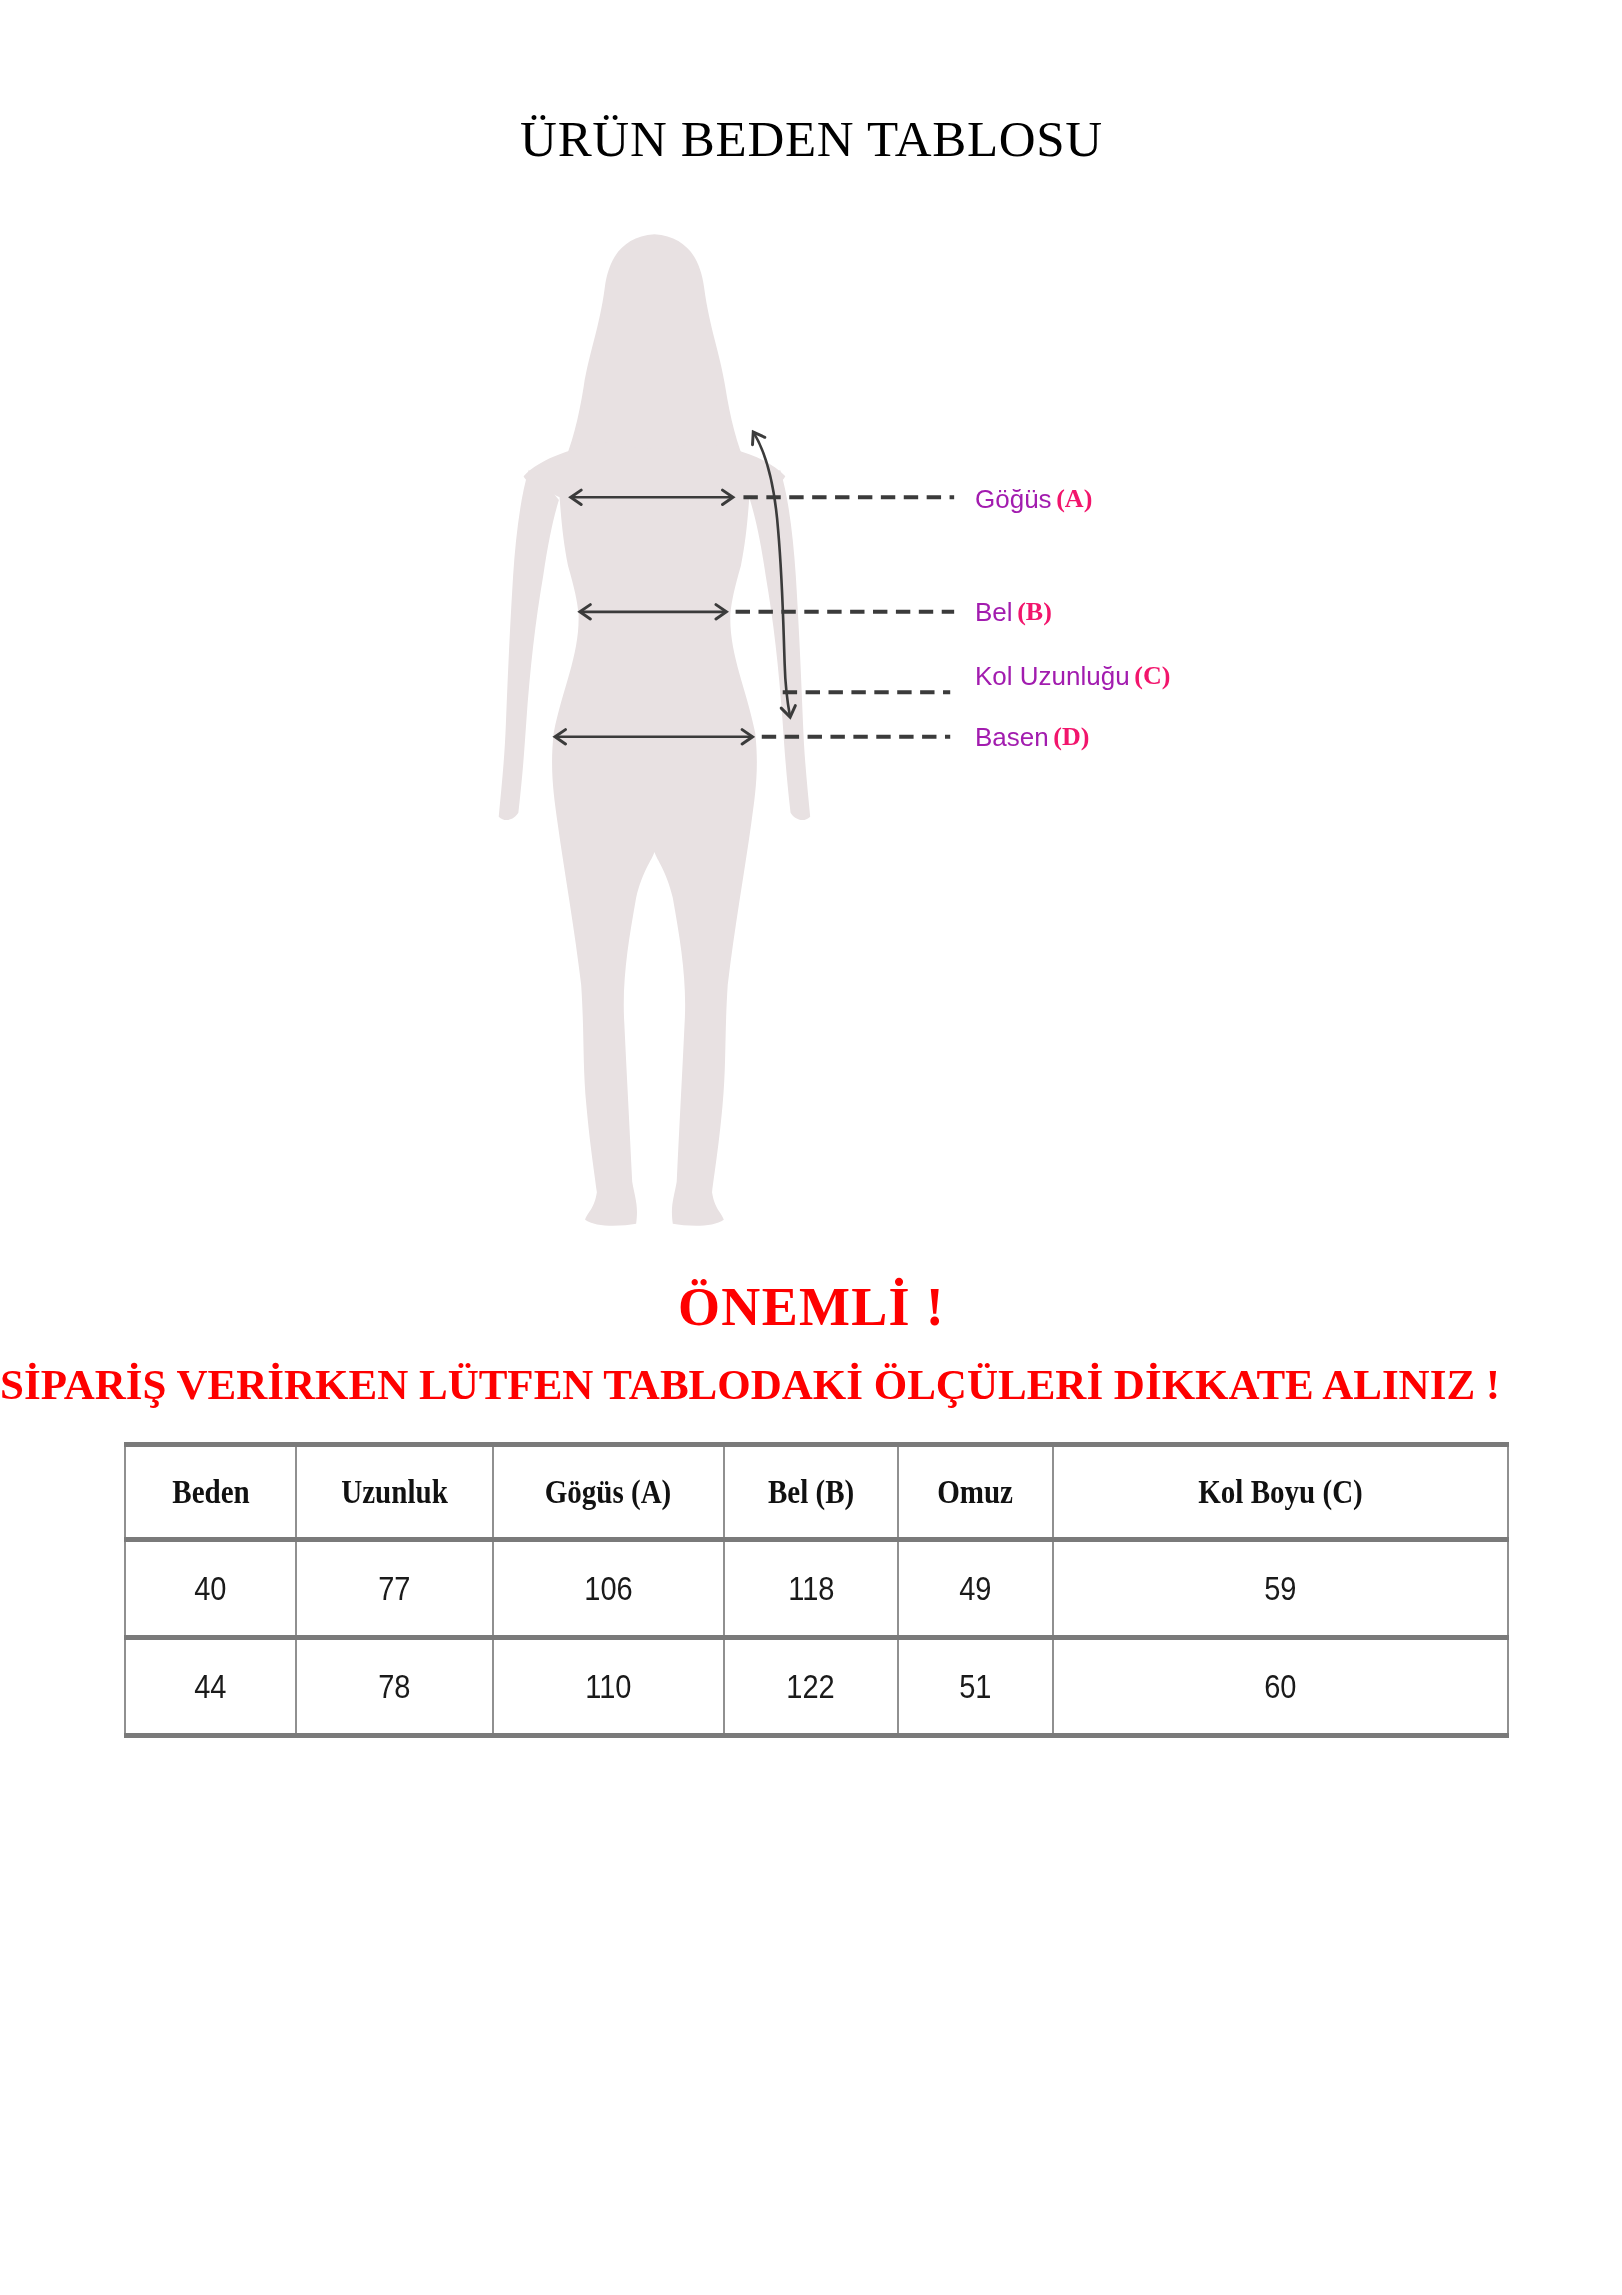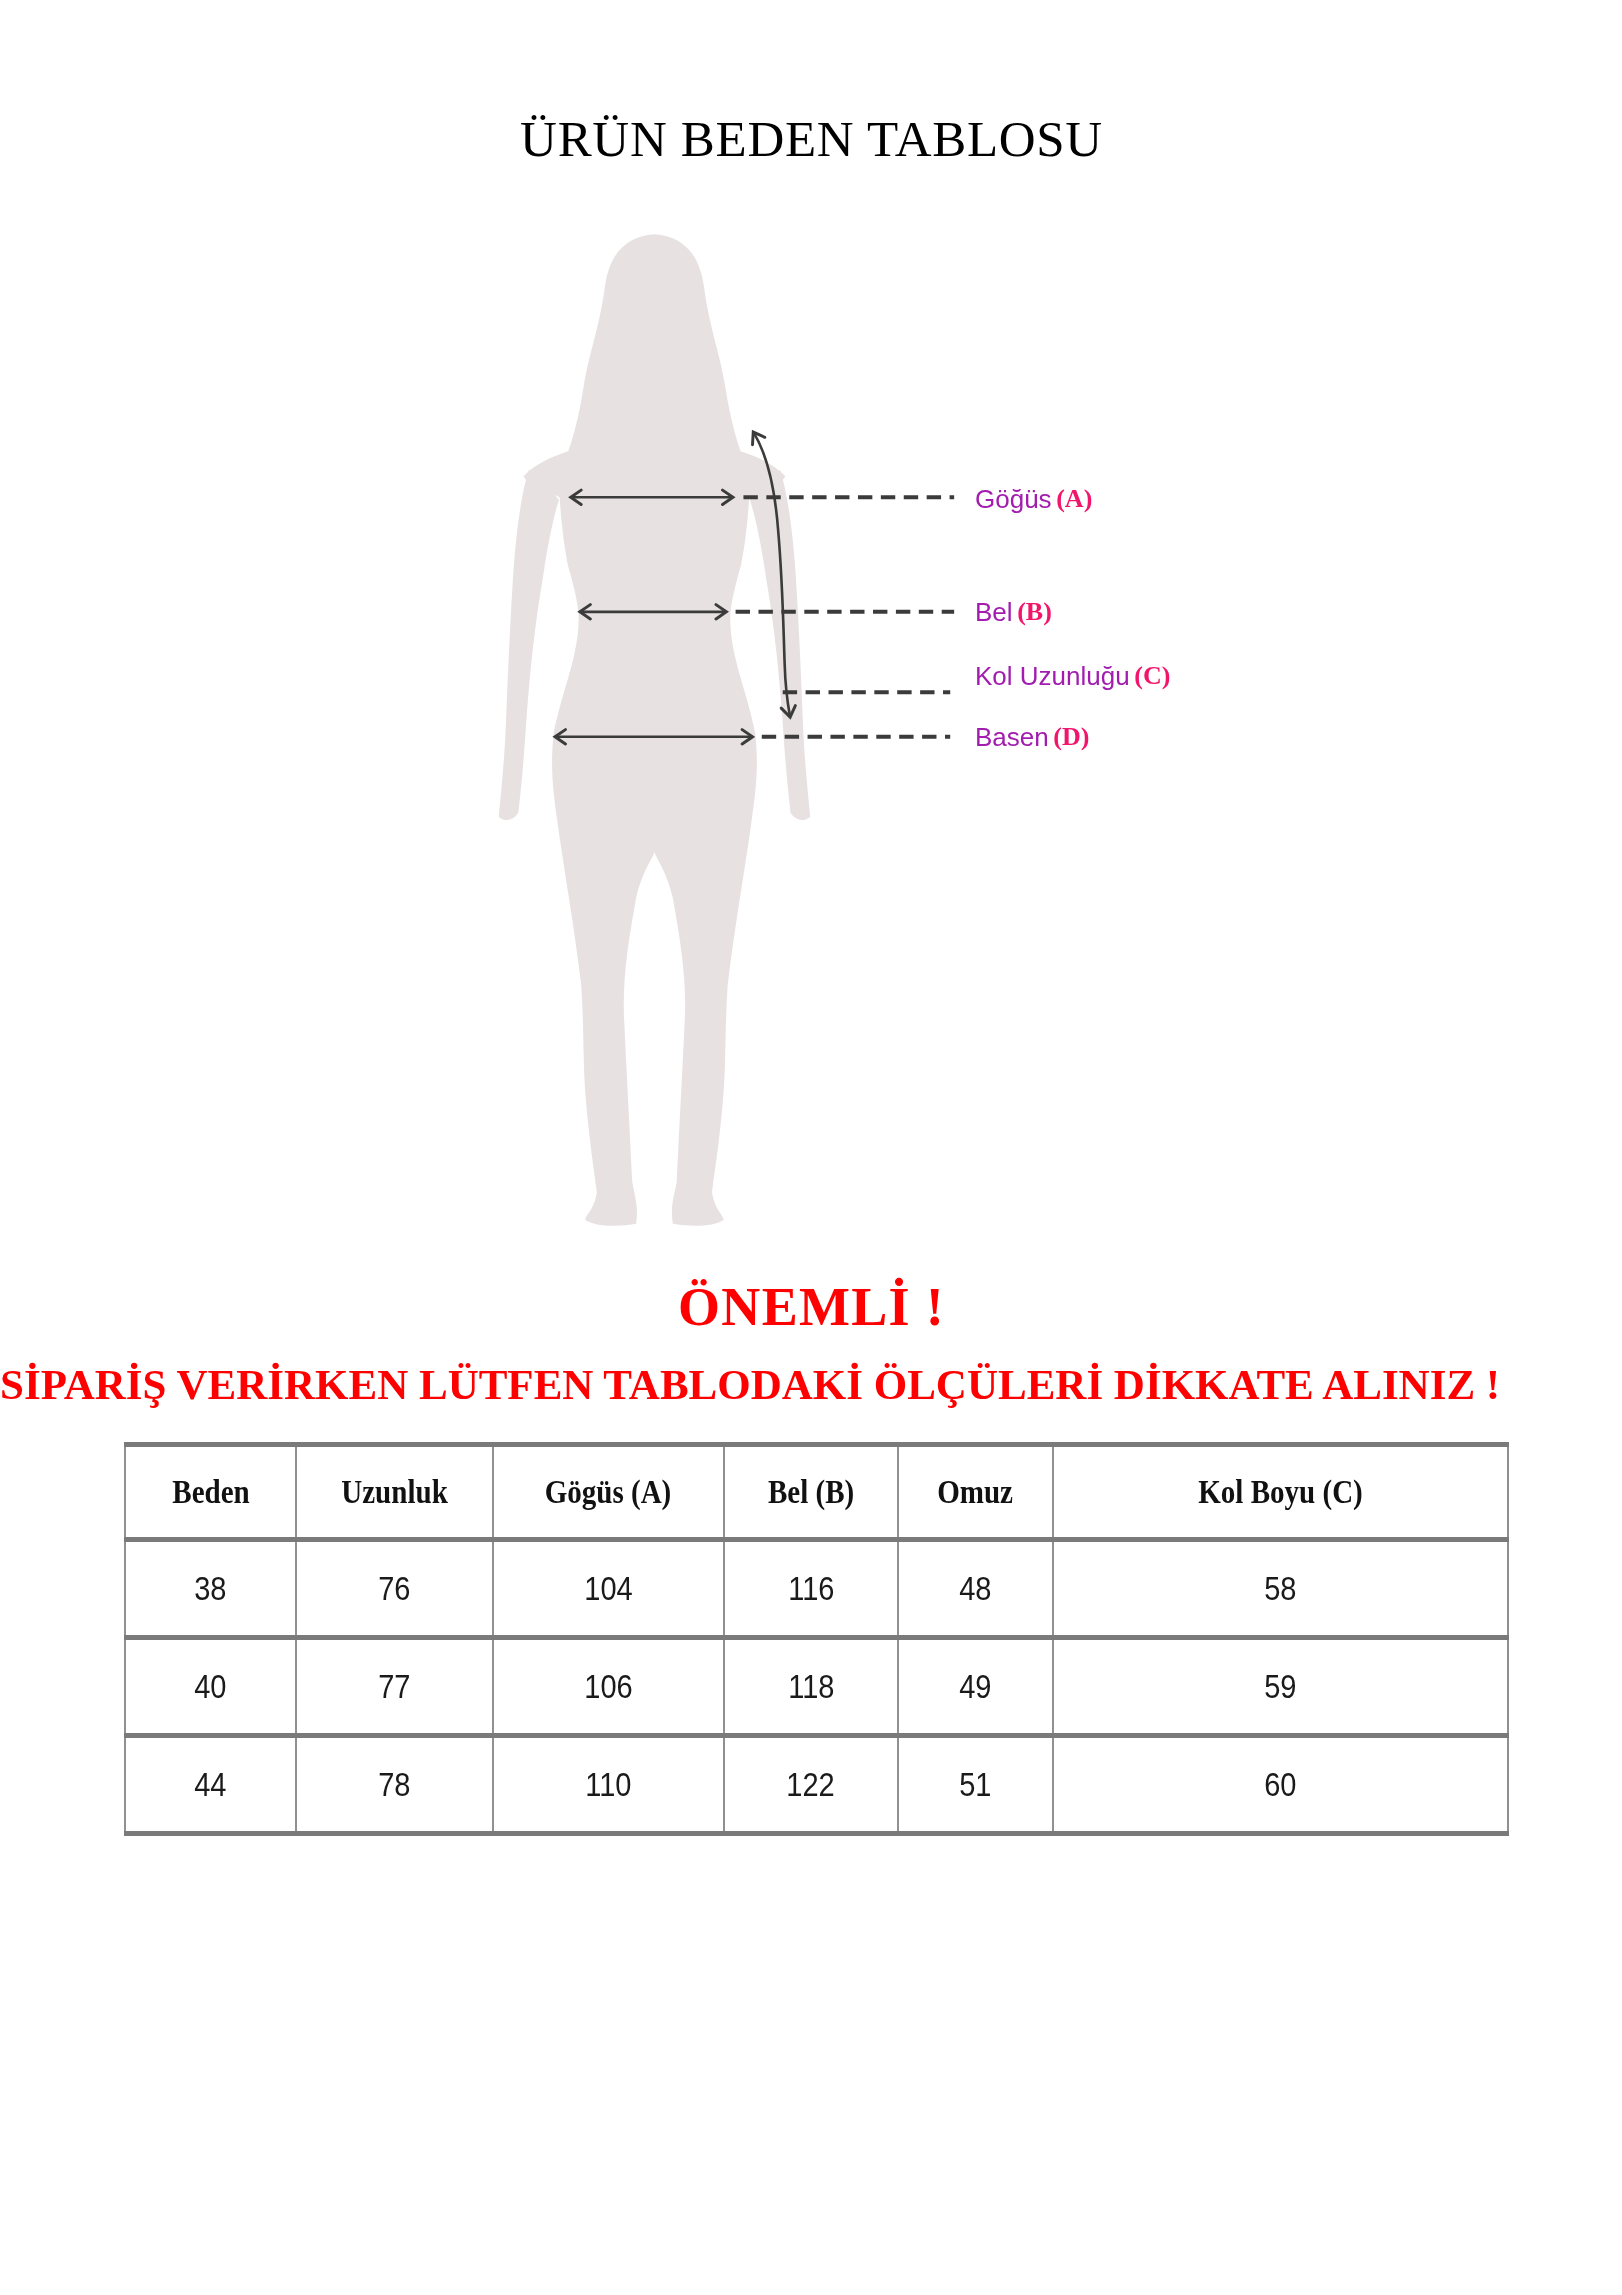--- a/index.html
+++ b/index.html
@@ -247,28 +247,20 @@
   <tbody>
     <tr class="header-row">
       <th><span class="cellspan">Beden</span></th>
       <th><span class="cellspan">Uzunluk</span></th>
       <th><span class="cellspan">Gögüs (A)</span></th>
       <th><span class="cellspan">Bel (B)</span></th>
       <th><span class="cellspan">Omuz</span></th>
       <th><span class="cellspan">Kol Boyu (C)</span></th>
     </tr>
     <tr class="data-row">
-      <td><span class="cellspan">38</span></td>
-      <td><span class="cellspan">76</span></td>
-      <td><span class="cellspan">104</span></td>
-      <td><span class="cellspan">116</span></td>
-      <td><span class="cellspan">48</span></td>
-      <td><span class="cellspan">58</span></td>
-    </tr>
-    <tr class="data-row">
       <td><span class="cellspan">40</span></td>
       <td><span class="cellspan">77</span></td>
       <td><span class="cellspan">106</span></td>
       <td><span class="cellspan">118</span></td>
       <td><span class="cellspan">49</span></td>
       <td><span class="cellspan">59</span></td>
     </tr>
     <tr class="data-row">
       <td><span class="cellspan">44</span></td>
       <td><span class="cellspan">78</span></td>

